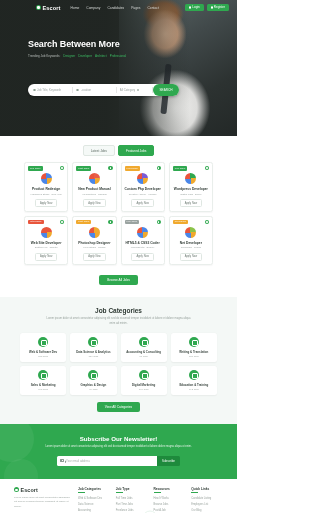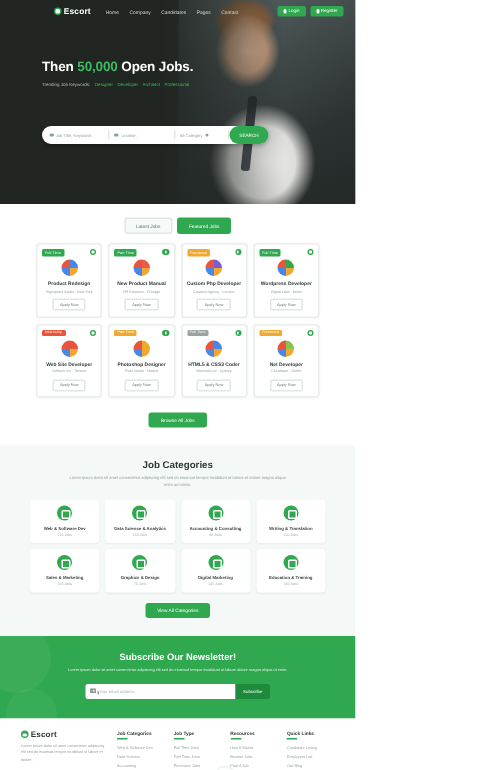--- a/index.html
+++ b/index.html
@@ -174,25 +174,21 @@
         </button>
         <button class="btn-nav ghost">
           <span class="mini-ico"></span>
           <span>Register</span>
         </button>
       </div>
     </nav>
 
     <div class="hero-copy">
       <div class="hero-title">
-        <div>
-          <span>Then</span>
-          <span class="hl">50,000</span>
-          <span>Open Jobs.</span>
-        </div>
+        <div>Search Between More</div>
       </div>
       <div class="hero-sub">
         <span>Trending Job Keywords:</span>
         <span class="tag">Designer</span>
         <span class="tag">Developer</span>
         <span class="tag">Architect</span>
         <span class="tag">Professional</span>
       </div>
     </div>
 

